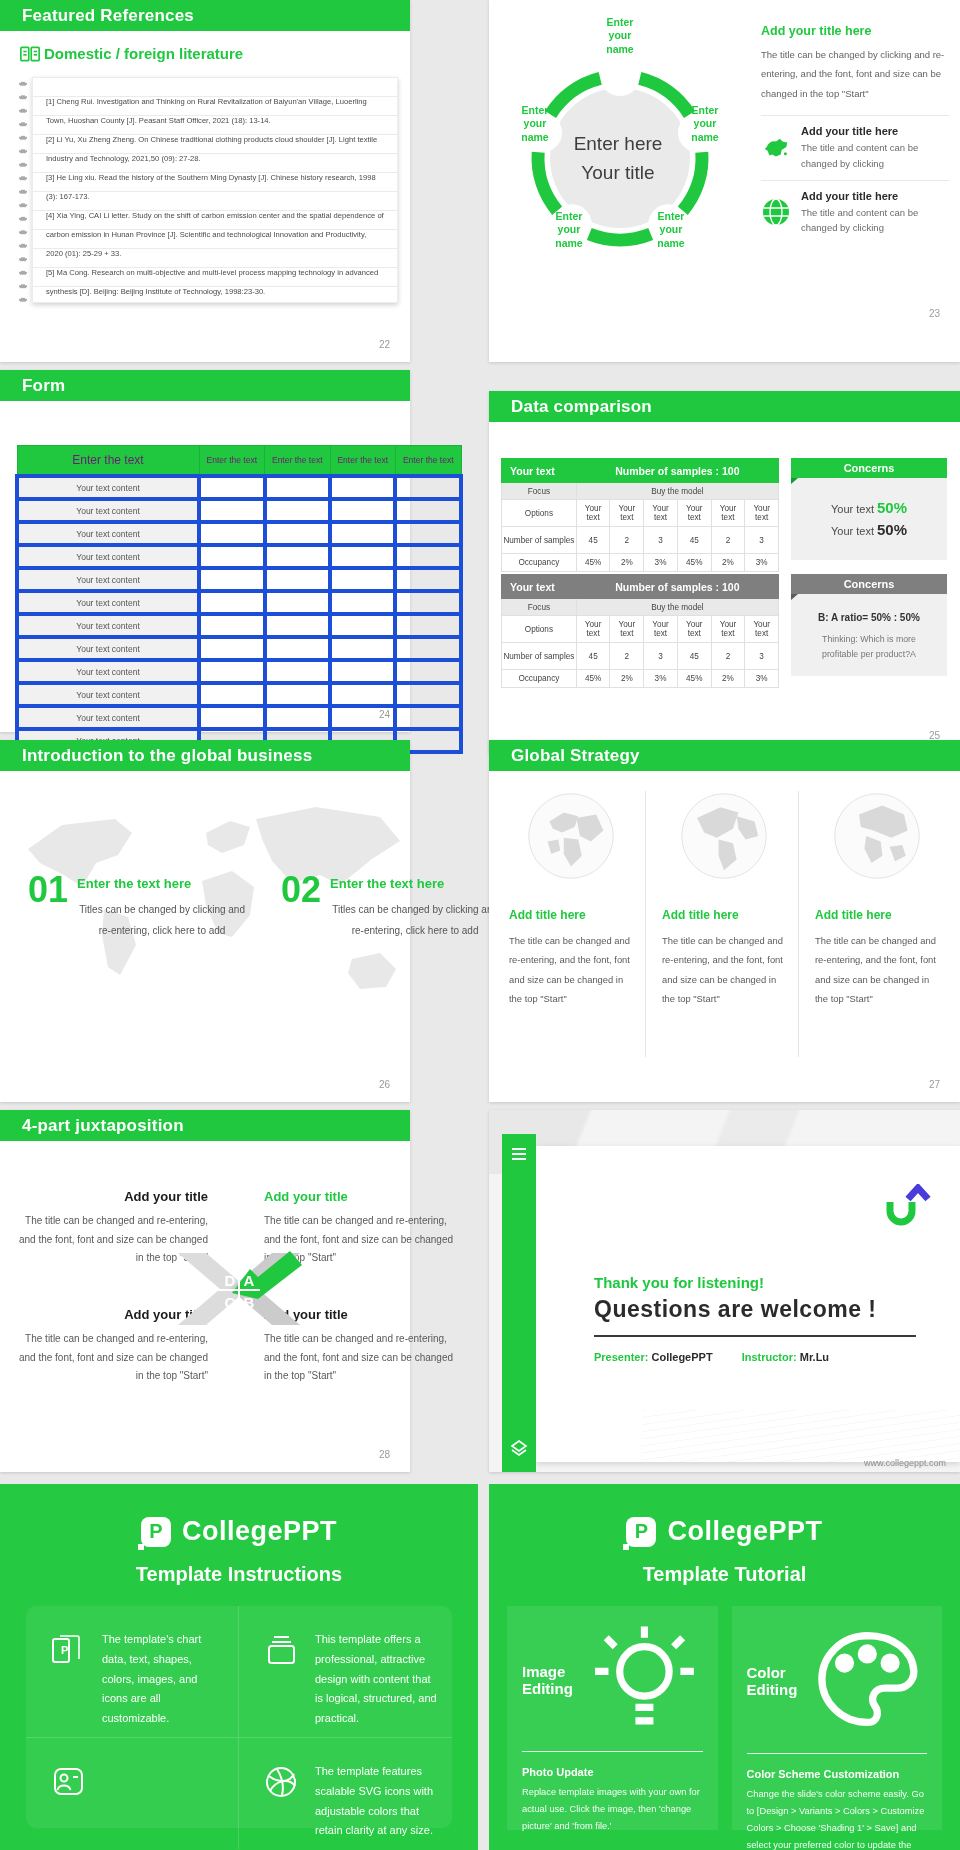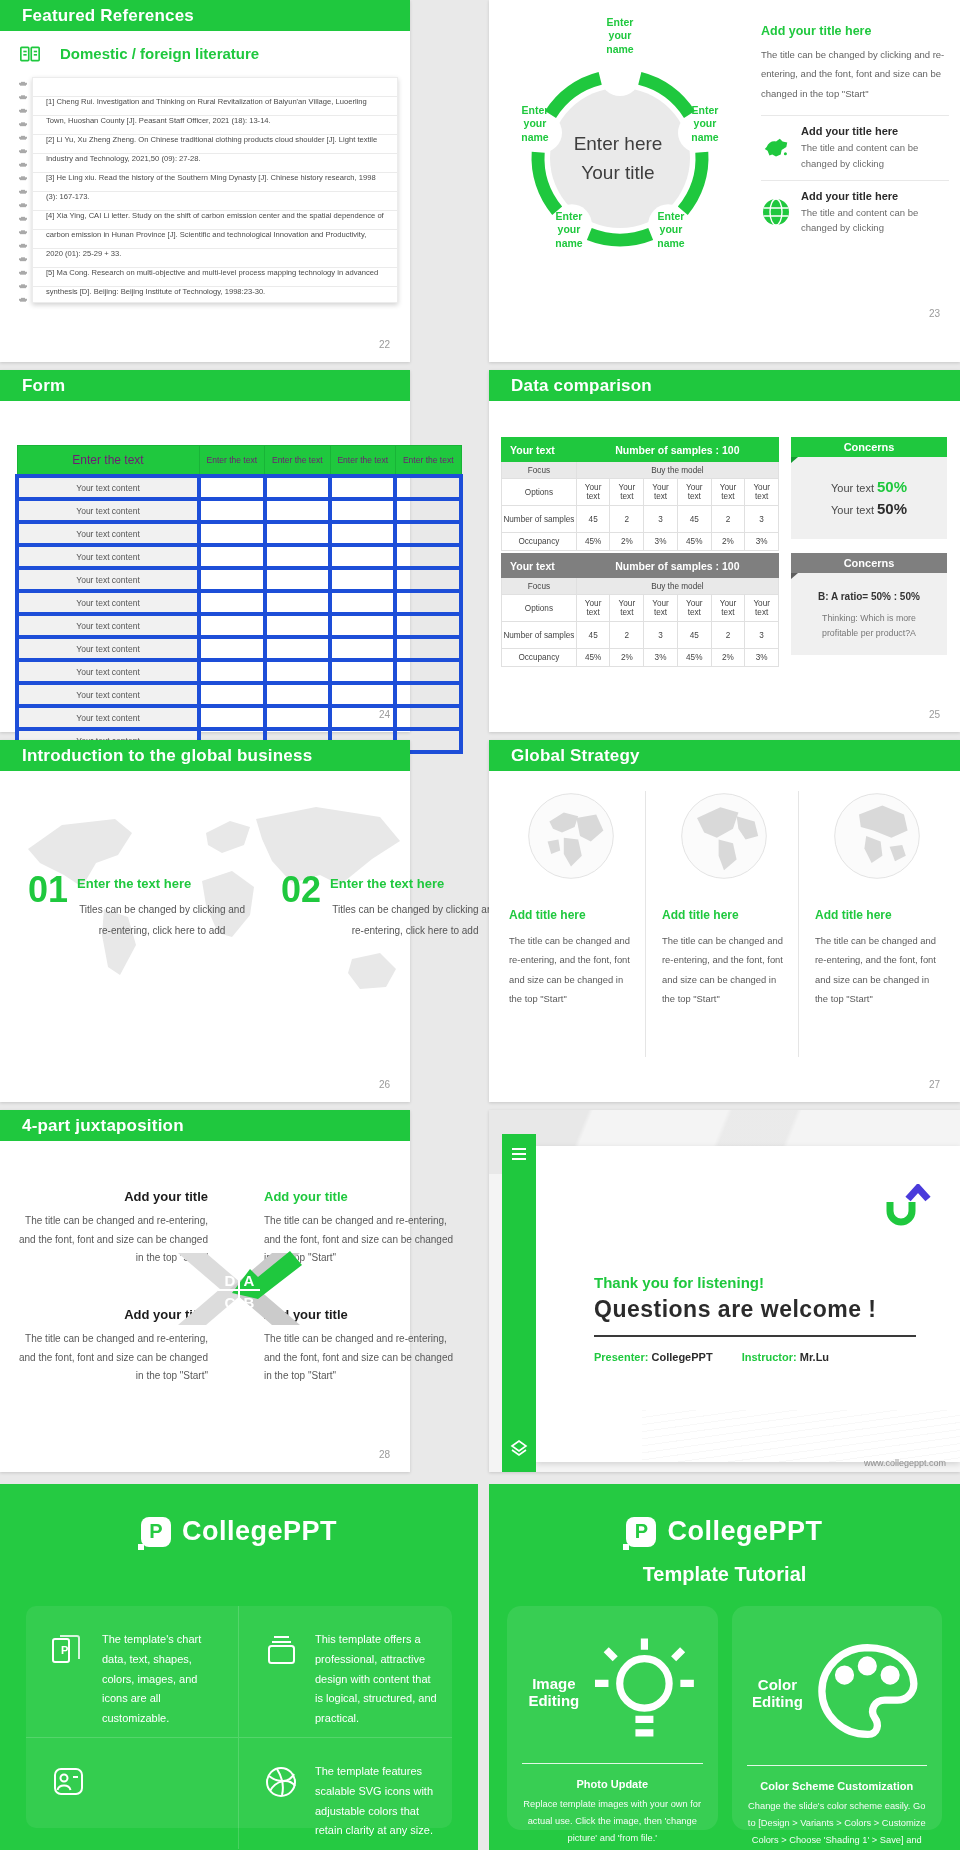--- a/index.html
+++ b/index.html
@@ -4,21 +4,21 @@
 <style>
   html,body{margin:0;padding:0;background:#dfdfdf;}
   .page{position:relative;width:960px;height:1850px;background:#e9e9e9;font-family:"Liberation Sans",sans-serif;overflow:hidden;}
   .cell{position:absolute;width:410px;height:362px;background:#fff;box-shadow:0 1px 3px rgba(0,0,0,.15);}
   .cell.right{left:489px;width:471px;}
   .bar{height:31px;background:var(--accent);color:#fff;display:flex;align-items:center;padding:0 22px;font-size:17px;font-weight:bold;letter-spacing:.2px;}
   .body{position:relative;height:331px;background:#fff;}
   .pagenum{position:absolute;right:20px;bottom:12px;font-size:10px;color:#9b9b9b;}
 
   
-  .lit-head{position:absolute;left:20px;top:14px;display:flex;gap:20px;align-items:center;color:var(--accent);font-weight:bold;font-size:15px;}
+  .lit-head{position:absolute;left:20px;top:14px;display:flex;gap:4px;align-items:center;color:var(--accent);font-weight:bold;font-size:15px;}
   .notebook{position:absolute;left:14px;top:46px;width:384px;height:226px;display:flex;}
   .coils{width:18px;background-image:radial-gradient(6px 2.6px at 9px 7px,#a9a9a9 70%,rgba(0,0,0,0) 71%);background-size:18px 13.5px;background-repeat:repeat-y;}
   .refpage{flex:1;background:#fff;border:1px solid #ececec;box-shadow:0 2px 5px rgba(0,0,0,.18);padding:14px 13px 8px;font-size:7.6px;color:#4a4a4a;line-height:19px;background-image:repeating-linear-gradient(to bottom,rgba(0,0,0,0) 0 18px,#ebebeb 18px 19px);}
   .ref{margin:0;}
 
   
   .ring-wrap{position:absolute;left:4px;top:0;width:254px;height:300px;}
   .ring-label{position:absolute;width:46px;text-align:center;font-size:10.5px;font-weight:bold;color:var(--accent);line-height:1.28;transform:translate(-50%,-50%);}
   .ring-center{position:absolute;left:125px;top:158px;transform:translate(-50%,-50%);text-align:center;font-size:19px;color:#3e3e3e;line-height:1.5;white-space:nowrap;}
   .s23-right{position:absolute;left:272px;top:24px;width:188px;}
@@ -107,21 +107,21 @@
   .pbadge::after{content:"";position:absolute;left:-3px;bottom:-3px;width:6px;height:6px;background:#fff;}
   .pbrand{font-size:27px;font-weight:bold;letter-spacing:.5px;}
   .ptitle{text-align:center;font-size:20px;font-weight:bold;margin-top:16px;}
   .igrid{position:absolute;left:26px;right:26px;top:122px;bottom:22px;background:rgba(255,255,255,.07);border-radius:10px;display:grid;grid-template-columns:1fr 1fr;}
   .itm{display:flex;gap:14px;padding:24px 14px 8px 22px;}
   .itm.bb{border-bottom:1px solid rgba(255,255,255,.16);}
   .itm.br{border-right:1px solid rgba(255,255,255,.16);}
   .itm svg{width:40px;height:40px;flex:none;}
   .itm p{margin:0;font-size:11px;line-height:1.8;}
   .tcards{position:absolute;left:18px;right:18px;top:122px;bottom:20px;display:flex;gap:14px;}
-  .tcard{flex:1;background:rgba(255,255,255,.09);border-radius:14px;padding:28px 15px 10px;text-align:center;}
+  .tcard{flex:1;background:rgba(255,255,255,.09);border-radius:0;padding:16px 15px 10px;}
   .tc-head{display:flex;justify-content:space-between;align-items:center;}
   .tc-head h3{margin:0;font-size:15px;}
   .tcard hr{border:none;border-top:1px solid rgba(255,255,255,.85);margin:12px 0 14px;}
   .tblock h5{margin:0 0 6px;font-size:11px;}
   .tblock p{margin:0 0 13px;font-size:9.3px;line-height:1.85;opacity:.95;}
 </style>
 </head>
 <body>
 
 <div class="page">
@@ -338,21 +338,21 @@
               <td></td>
               <td></td>
               <td></td>
             </tr>
           </tbody>
       </table>
       <span class="pagenum">24</span>
     </div>
   </section>
 
-  <section class="cell right" style="top:370px">
+  <section class="cell right" style="top:391px">
     <header class="bar">
       <span>Data comparison</span>
     </header>
     <div class="body">
       <table class="dtable" style="left:12px;top:36px">
         <colgroup>
             <col style="width:27%">
             <col>
             <col>
             <col>
@@ -624,20 +624,21 @@
         </svg>
     </div>
     <span class="site">www.collegeppt.com</span>
   </section>
 
   <section class="panel" style="left:0;width:478px">
     <div class="plogo">
       <span class="pbadge">P</span>
       <span class="pbrand">CollegePPT</span>
     </div>
+    <div class="ptitle">Template Instructions</div>
     <div class="igrid">
       <div class="itm bb br">
         <svg viewBox="0 0 40 40" fill="none" stroke="#fff" stroke-width="2">
             <rect x="5" y="9" width="16" height="23" rx="2"></rect>
             <path d="M12,6 h17 a2,2 0 0 1 2,2 v21" opacity=".8"></path>
             <text x="13" y="24" font-size="11" fill="#fff" stroke="none" font-weight="bold" font-family="Liberation Sans, sans-serif">P</text>
           </svg>
         <p>The template's chart data, text, shapes, colors, images, and icons are all customizable.</p>
       </div>
       <div class="itm bb">

